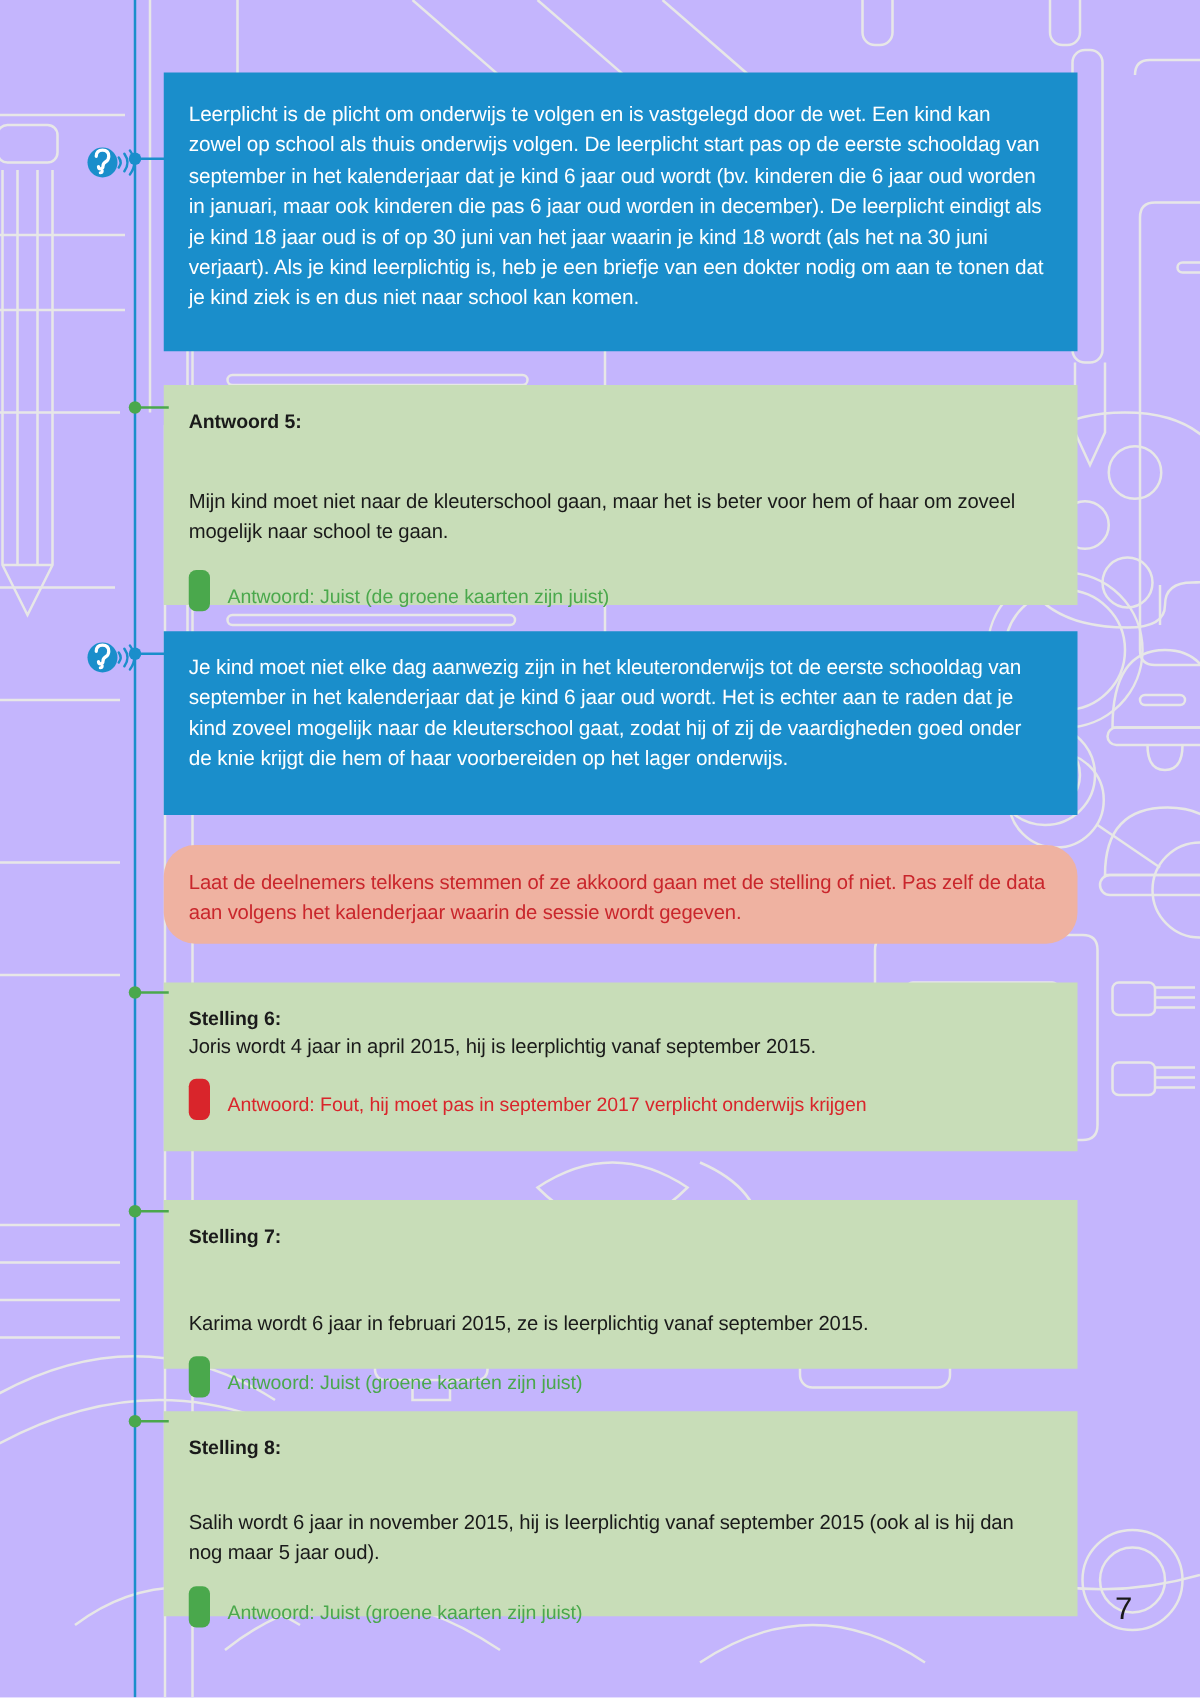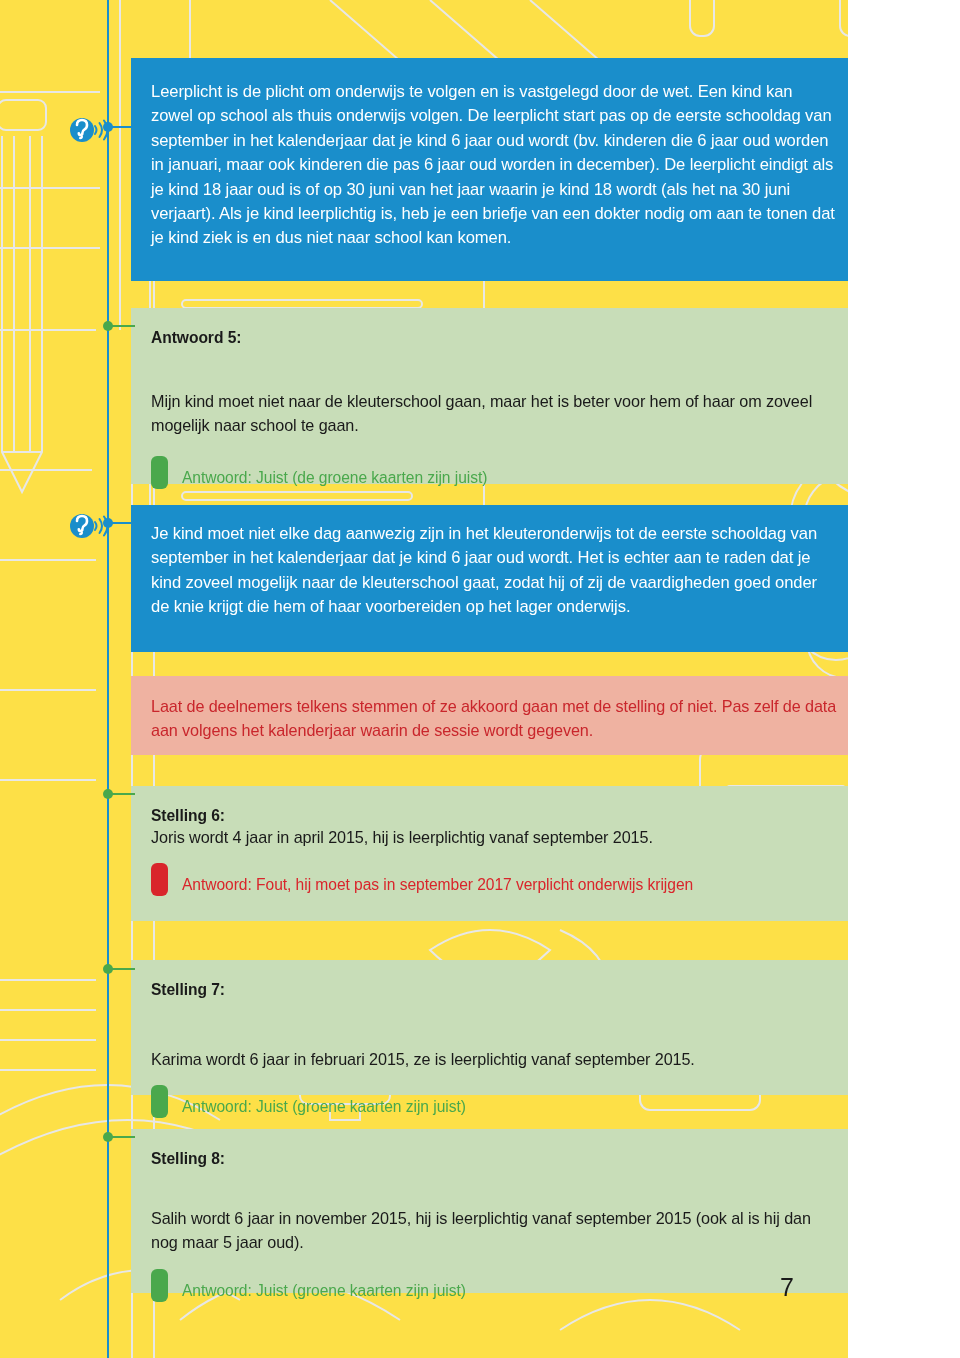--- a/index.html
+++ b/index.html
@@ -7,23 +7,23 @@
   html, body {
     width: 960px;
     height: 1358px;
     background: #ffffff;
     font-family: "Liberation Sans", sans-serif;
     overflow: hidden;
   }
 
   #page {
     position: relative;
-    width: 848px;
+    width: 960px;
     height: 1358px;
-    background: #fde047;
+    background: #c4b5fd;
     overflow: hidden;
   }
 
   
   #bg-pattern {
     position: absolute;
     inset: 0;
     z-index: 0;
     pointer-events: none;
   }
@@ -310,21 +310,21 @@
     <div class="answer-row" style="margin-top:19px;">
       <span class="answer-chip green"></span>
       <span class="answer-text green">Antwoord: Juist (de groene kaarten zijn juist)</span>
     </div>
   </div>
 
   <div class="block blue" style="top:505px; height:147px;">
     <p class="blue-body" style="padding:17px 24px 17px 20px;">Je kind moet niet elke dag aanwezig zijn in het kleuteronderwijs tot de eerste schooldag van september in het kalenderjaar dat je kind 6 jaar oud wordt. Het is echter aan te raden dat je kind zoveel mogelijk naar de kleuterschool gaat, zodat hij of zij de vaardigheden goed onder de knie krijgt die hem of haar voorbereiden op het lager onderwijs.</p>
   </div>
 
-  <div class="block salmon" style="top:676px; height:79px;">
+  <div class="block salmon" style="top:676px; height:79px;border-radius:25px;">
     <p class="salmon-body">Laat de deelnemers telkens stemmen of ze akkoord gaan met de stelling of niet. Pas zelf de data aan volgens het kalenderjaar waarin de sessie wordt gegeven.</p>
   </div>
 
   <div class="block green" style="top:786px; height:135px; padding:21px 24px 18px 20px;">
     <div class="stelling-title">Stelling 6:</div>
     <p class="stelling-body" style="">Joris wordt 4 jaar in april 2015, hij is leerplichtig vanaf september 2015.</p>
     <div class="answer-row" style="margin-top:14px;">
       <span class="answer-chip red"></span>
       <span class="answer-text red">Antwoord: Fout, hij moet pas in september 2017 verplicht onderwijs krijgen</span>
     </div>

